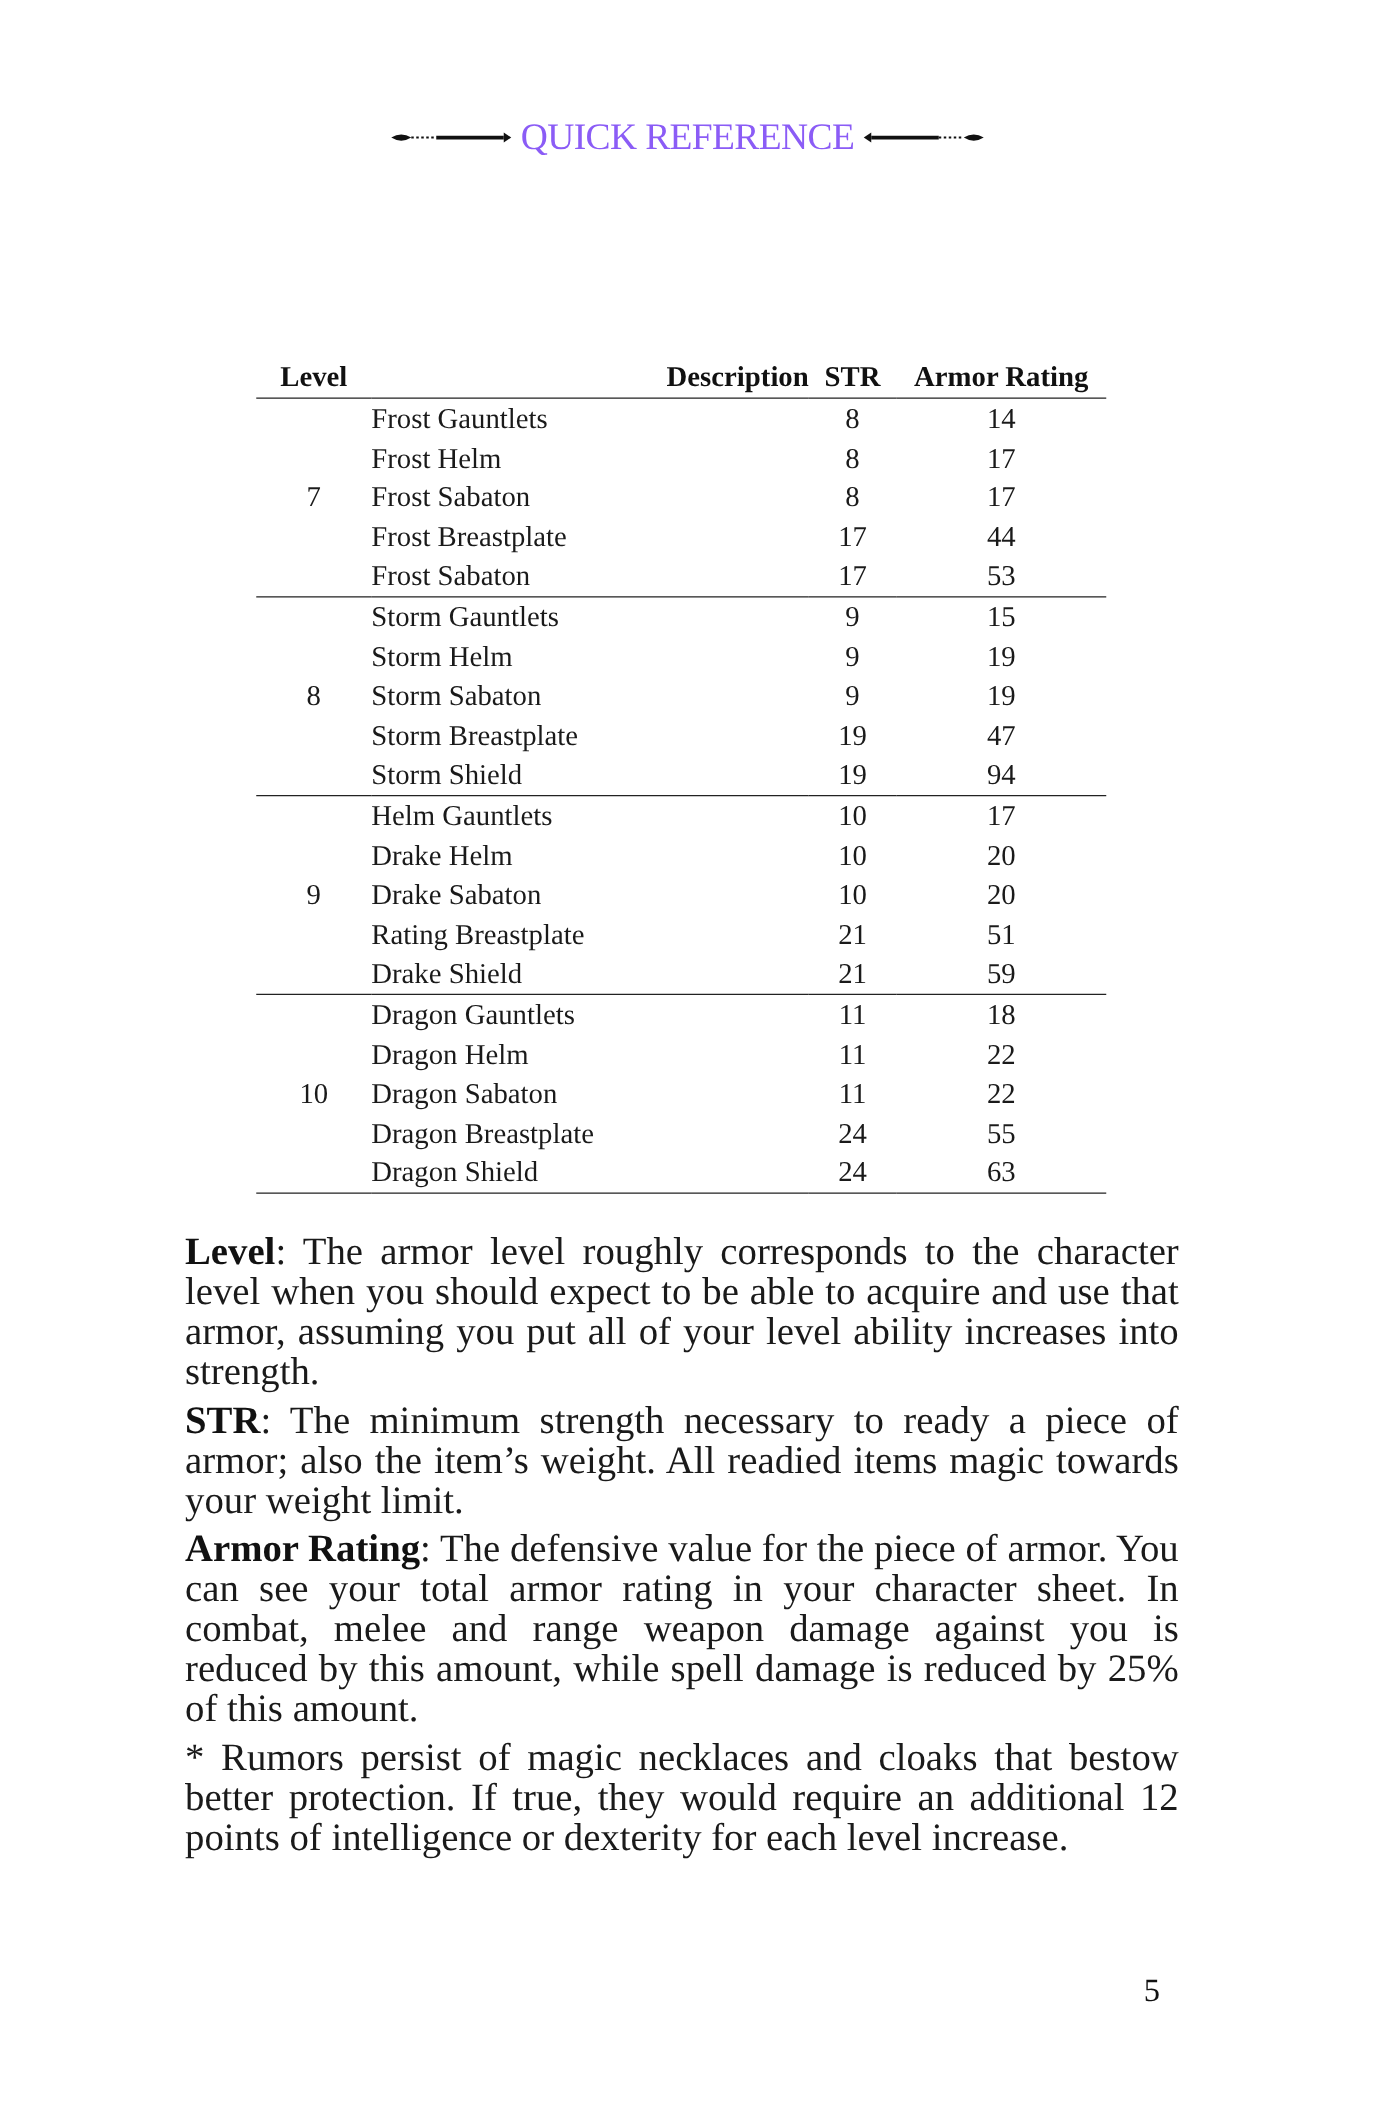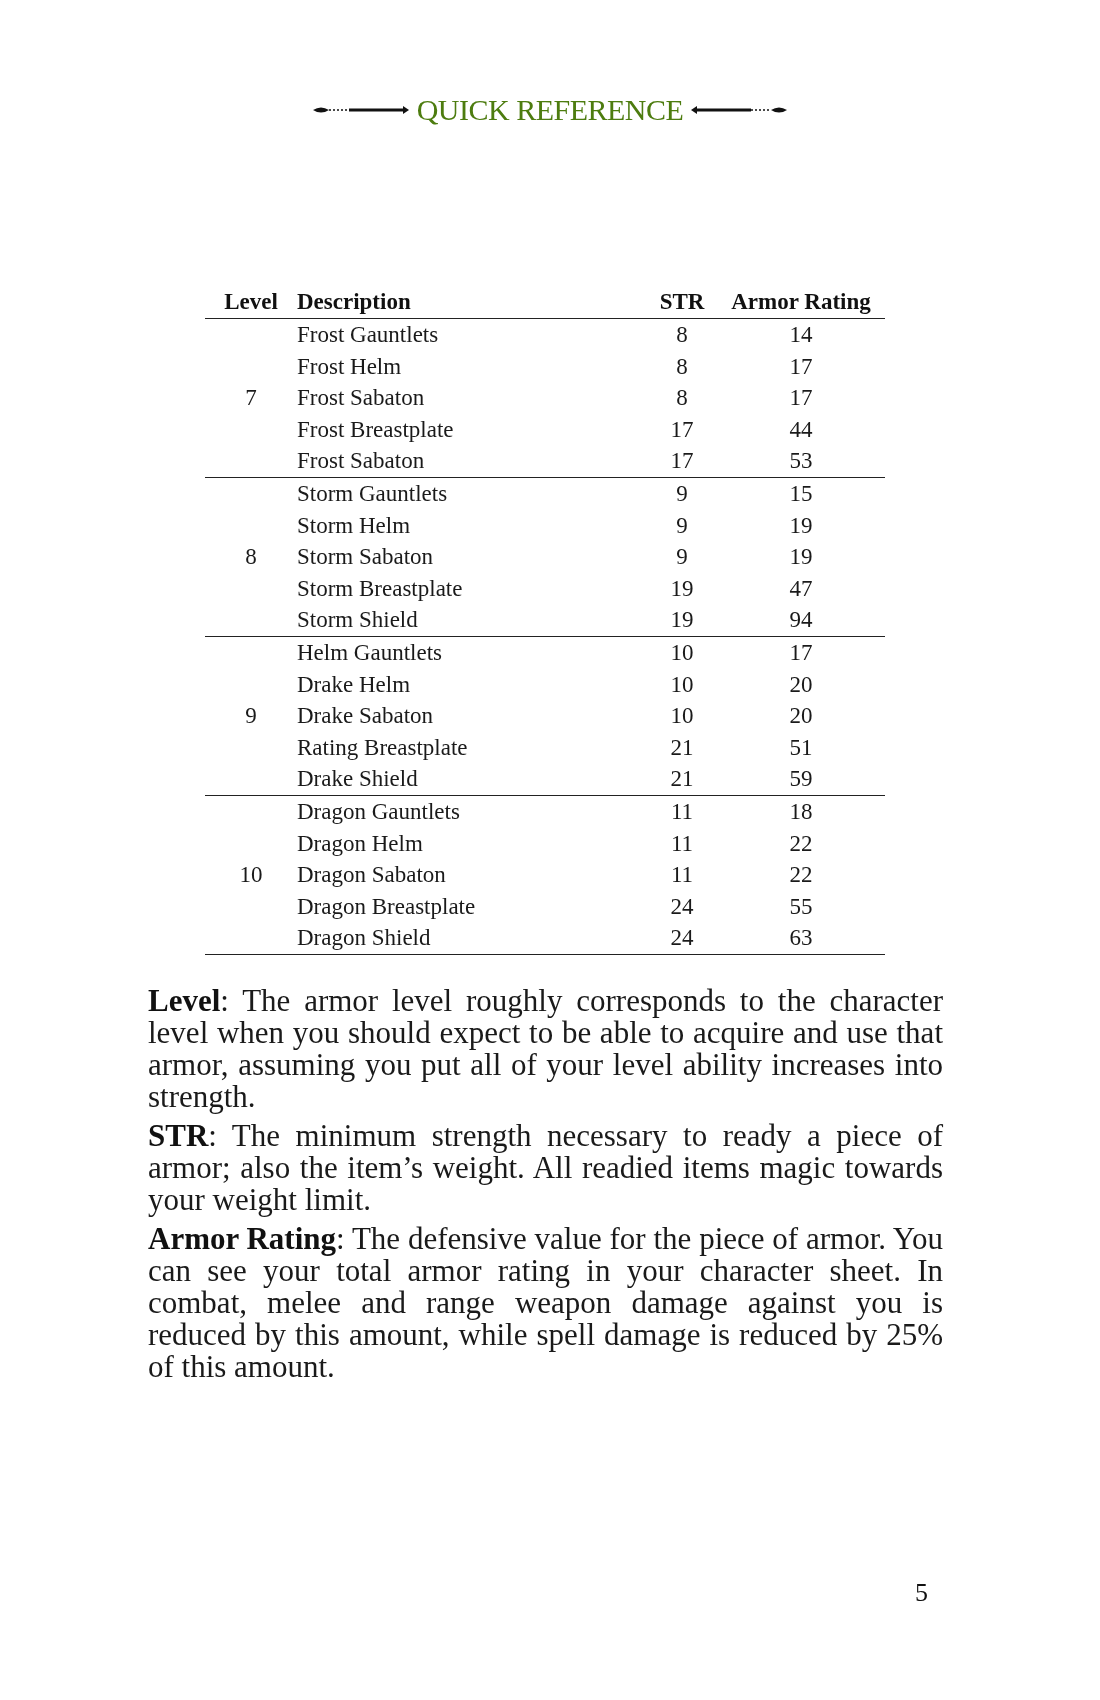--- a/index.html
+++ b/index.html
@@ -5,32 +5,32 @@
   html, body { margin: 0; padding: 0; background: #ffffff; }
   body {
     width: 1100px; height: 1700px; position: relative; overflow: hidden;
     font-family: "Liberation Serif", "DejaVu Serif", serif; color: #1a1a1a;
   }
   .header {
     position: absolute; top: 90px; left: 0; width: 1100px; height: 40px;
     display: flex; align-items: center; justify-content: center;
   }
   .header-title {
-    font-size: 30px; letter-spacing: -0.5px; margin: 0 6px; color: #4d7c0f;
+    font-size: 30px; letter-spacing: -0.5px; margin: 0 6px; color: #8b5cf6;
     font-family: "Liberation Serif", serif;
   }
   .flourish { width: 100px; height: 14px; display: block; }
 
   table.ref {
     position: absolute; top: 288px; left: 205px; width: 680px;
     border-collapse: collapse; font-size: 23px;
   }
   table.ref th {
     font-weight: bold; padding: 0 0 2px 0; line-height: 28px;
-    border-bottom: 1.5px solid #222; text-align: left; color: #111;
+    border-bottom: 1.5px solid #222; text-align: right; color: #111;
   }
   table.ref td { padding: 0; height: 31.6px; line-height: 31.6px; color: #1a1a1a; }
   .c-level { width: 92px; text-align: center !important; }
   .c-desc { width: 350px; }
   .c-str { width: 70px; text-align: center !important; }
   .c-ar { width: 168px; text-align: center !important; }
   tr.group-end td { border-bottom: 1.6px solid #222; }
   td.level-cell { text-align: center; vertical-align: middle; }
 
   .notes {
@@ -176,15 +176,16 @@
         <td class="c-str">24</td>
         <td class="c-ar">63</td>
       </tr>
     </tbody>
 </table>
 
 <div class="notes">
   <p><b>Level</b><span>: The armor level roughly corresponds to the character level when you should expect to be able to acquire and use that armor, assuming you put all of your level ability increases into strength.</span></p>
   <p><b>STR</b><span>: The minimum strength necessary to ready a piece of armor; also the item’s weight. All readied items magic towards your weight limit.</span></p>
   <p><b>Armor Rating</b><span>: The defensive value for the piece of armor. You can see your total armor rating in your character sheet. In combat, melee and range weapon damage against you is reduced by this amount, while spell damage is reduced by 25% of this amount.</span></p>
+  <p><span>* Rumors persist of magic necklaces and cloaks that bestow better protection. If true, they would require an additional 12 points of intelligence or dexterity for each level increase.</span></p>
 </div>
 
 <div class="page-number">5</div>
 
 </body></html>

